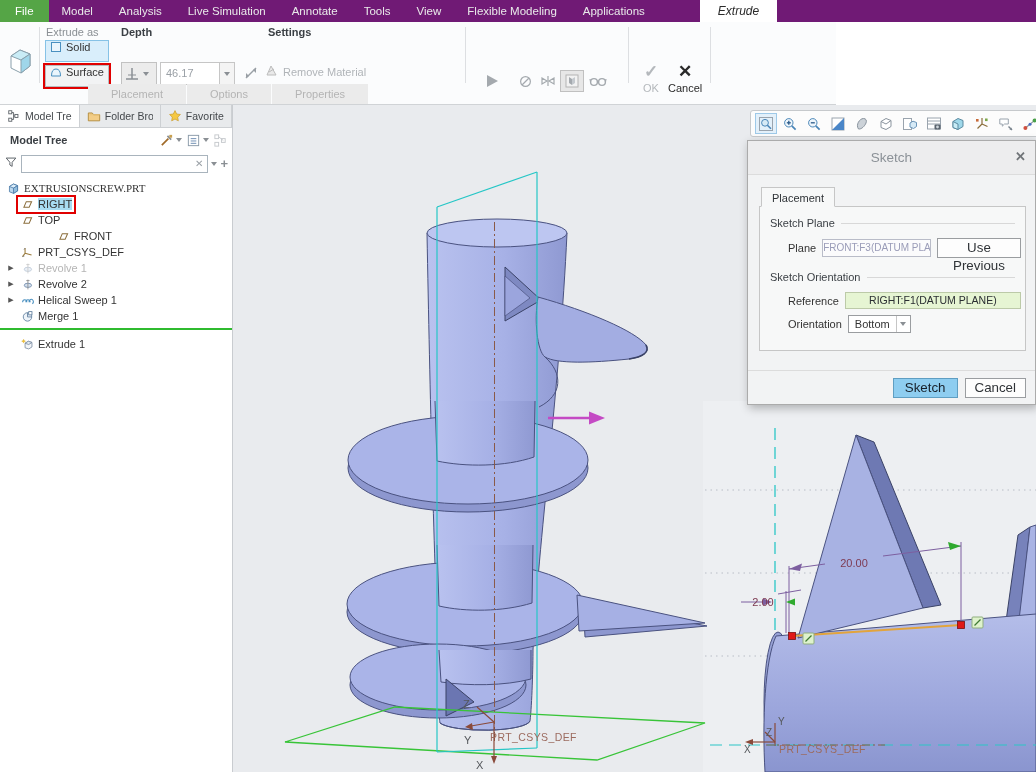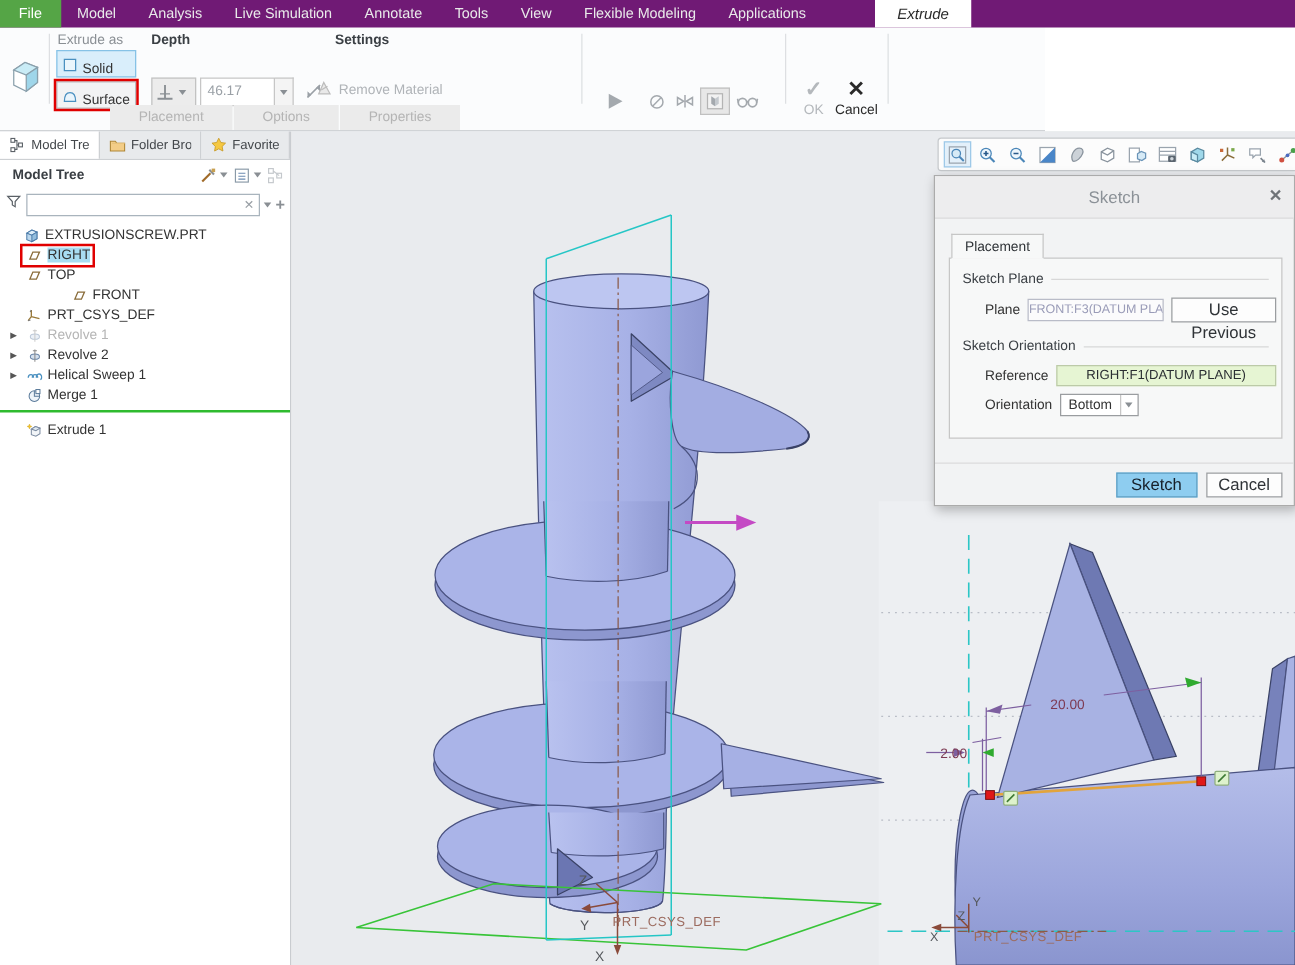--- a/index.html
+++ b/index.html
@@ -11,28 +11,28 @@
   .menu-item { color:#e9eaea; font-size:11.5px; line-height:22px; padding:0 13px; white-space:nowrap; cursor:default; }
   .menu-item.file { background:#55a546; color:#fff; padding:0 15px; }
   .context-tab { position:absolute; left:700px; top:0; width:77px; height:22px; background:#ffffff; color:#2a2a2a; font-style:italic; font-size:12px; text-align:center; line-height:22px; z-index:21; }
 
   
   .ribbon { position:absolute; top:22px; left:0; width:836px; height:83px; background:#fbfcfd; border-bottom:1px solid #d0d3d6; z-index:19; }
   .rib-sep { position:absolute; top:5px; height:56px; width:1px; background:#dddfe2; }
   .rib-label { position:absolute; font-size:11px; color:#8a8f94; }
   .rib-label.bold { color:#3a3f44; font-weight:bold; }
   .big-tool-icon { position:absolute; left:6px; top:24px; width:28px; height:30px; }
-  .eb-btn { position:absolute; left:45px; width:64px; height:22px; display:flex; align-items:flex-end; gap:4px; font-size:11px; color:#333; border:1px solid #b9bcbf; background:#f2f3f4; padding:0 4px; }
+  .eb-btn { position:absolute; left:45px; width:64px; height:22px; display:flex; align-items:flex-start; gap:4px; font-size:11px; color:#333; border:1px solid #b9bcbf; background:#f2f3f4; padding:0 4px; }
   .eb-btn.selected { background:#d9eefb; border-color:#86c2e6; }
   .red-annot { outline:2px solid #e00000; outline-offset:0px; }
   .depth-typ { position:absolute; left:121px; top:40px; width:36px; height:23px; background:#ececec; border:1px solid #c2c2c2; display:flex; align-items:center; }
   .depth-val { position:absolute; left:160px; top:40px; width:60px; height:23px; background:#fff; border:1px solid #c6c6c6; color:#9aa0a6; font-size:11px; line-height:21px; padding-left:5px; }
   .caret { width:0; height:0; border-left:3.5px solid transparent; border-right:3.5px solid transparent; border-top:4px solid #8a8f94; display:inline-block; }
   .dd-box { position:absolute; left:220px; top:40px; width:15px; height:23px; border:1px solid #c6c6c6; border-left:none; background:#f4f4f4; display:flex; align-items:center; justify-content:center; }
-  .rm-row { position:absolute; left:252px; top:41px; display:flex; align-items:center; gap:4px; font-size:11px; color:#b0b4b8;text-align:center; }
+  .rm-row { position:absolute; left:264px; top:41px; display:flex; align-items:center; gap:4px; font-size:11px; color:#b0b4b8;text-align:center; }
   .chk { position:absolute; left:277px; top:66px; width:11px; height:11px; border:1px solid #bcbcbc; background:#fff; }
   .ctrl-ic { position:absolute; top:48px; width:24px; height:22px; display:flex; align-items:center; justify-content:center; }
   .ctrl-ic.pressed { background:#e7e7e7; border:1px solid #c0c0c0; }
   .okc { position:absolute; top:40px; width:34px; text-align:center; font-size:11px; }
   .okc .glyph { font-size:17px; font-weight:bold; line-height:20px; }
   .okc.ok { color:#b4b8bc; } .okc.ok .glyph { color:#b4b8bc; }
   .okc.cancel { color:#2a2a2a; } .okc.cancel .glyph { color:#2a2a2a; }
   .tabstrip { position:absolute; left:88px; bottom:0; height:20px; display:flex; gap:1px; }
   .rib-tab { background:#ebebeb; color:#b4b4b4; font-size:11px; line-height:20px; padding:0 23px; }
 
@@ -431,21 +431,21 @@
             <path d="M2.5,3.5 h11 l-4.2,4.8 V13 l-2.6,-1.6 V8.3 Z" fill="none" stroke="#5a6066" stroke-width="1.1"></path>
           </svg></span>
     <div class="filter-input">
       <span style="flex:1; font-size:11px; padding-left:3px;"></span>
       <span class="x">✕</span>
     </div>
     <span class="caret"></span>
     <span style="color:#8a8f94; font-size:13px; font-weight:bold;">+</span>
   </div>
   <div class="tree">
-        <div class="tree-row" style="padding-left: 14px;">
+        <div class="tree-row" style="padding-left: 2px; font-family: Liberation Serif, serif;">
           <span class="exp" style="width: 2px;"></span>
           <span class="tree-inner">
             <span class="ic">
               <svg viewBox="0 0 16 16">
                 <polygon points="3,5.5 8,2.5 13,4.5 13,11 8,14 3,12" fill="#bcd8ee" stroke="#4a7aa8"></polygon>
                 <polygon points="3,5.5 8,2.5 13,4.5 8,7.5" fill="#ddeefa" stroke="#4a7aa8"></polygon>
                 <polygon points="8,7.5 13,4.5 13,11 8,14" fill="#93bede" stroke="#4a7aa8"></polygon>
               </svg>
             </span>
             <span class="tree-lbl">EXTRUSIONSCREW.PRT</span>

